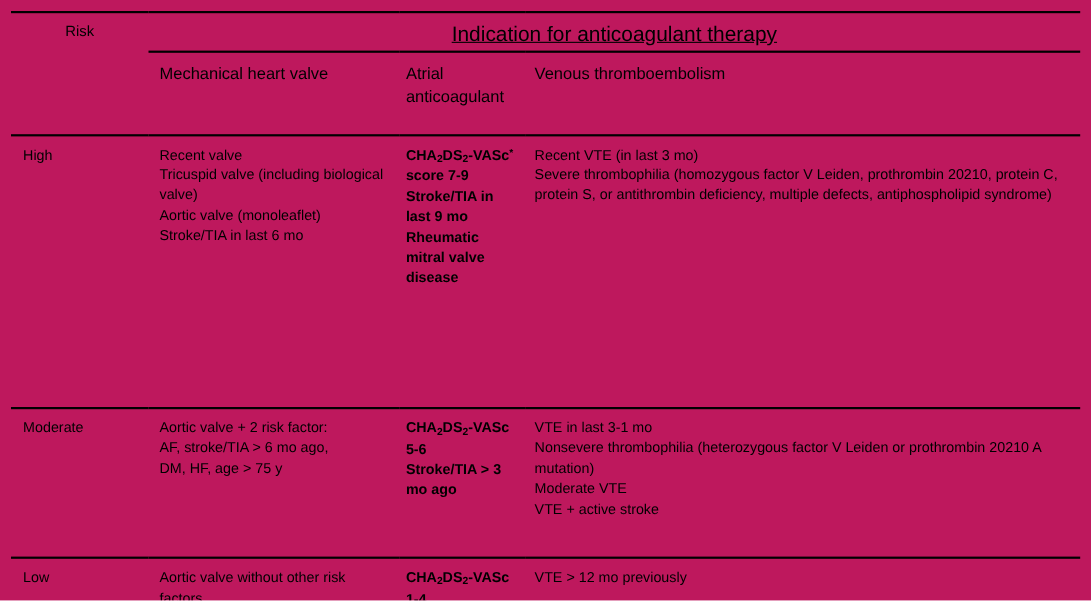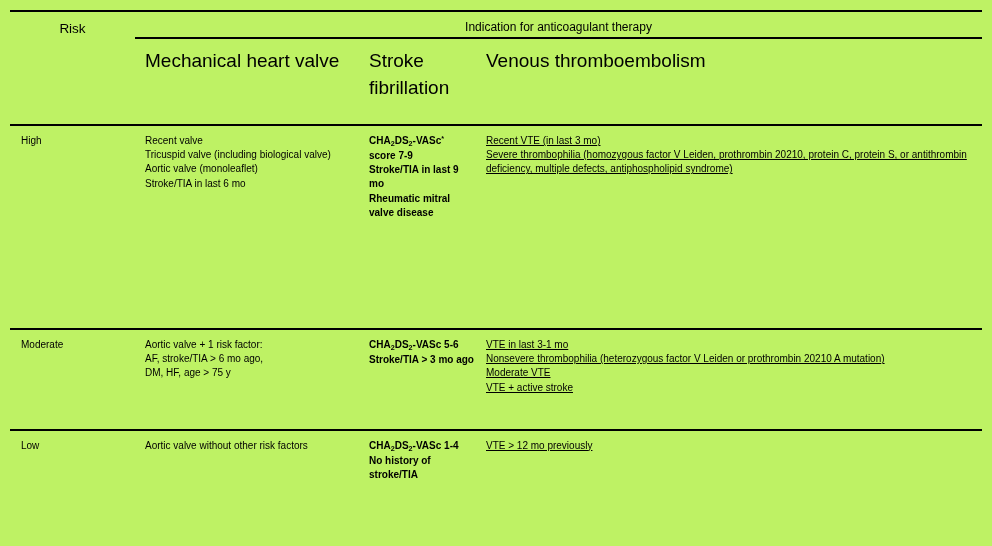--- a/index.html
+++ b/index.html
@@ -10,21 +10,21 @@
   body {
     font-family: "Liberation Sans", sans-serif;
     color: #000000;
     -webkit-font-smoothing: antialiased;
   }
   #page {
     position: relative;
     width: 992px;
     height: 546px;
     overflow: hidden;
-    background: #bef264;
+    background: #be185d;
   }
 
   table.risk-table {
     position: absolute;
     left: 10px;
     top: 10px;
     width: 972px;
     border-collapse: collapse;
     table-layout: fixed;
     font-size: 13.5px;
@@ -45,41 +45,42 @@
   .hdr-risk {
     text-align: center;
     vertical-align: top;
     padding: 7px 0 0 0;
     font-size: 13.5px;
   }
   .hdr-indication {
     text-align: center;
     vertical-align: top;
     padding: 7px 0 0 0;
-    font-size: 12px;
+    font-size: 19px;
     border-bottom: 2.2px solid #000;
+    text-decoration: underline;
   }
   .subhdr {
     vertical-align: top;
     padding: 9px 10px 22px 10px;
-    font-size: 19px;
+    font-size: 15px;
   }
   .subhdr.af  { padding-left: 6px; padding-right: 4px; }
   .subhdr.vte { padding-left: 8px; margin-top: 44px; }
   .subhdr.spacer { padding: 0; }
 
   
   td.cell {
     vertical-align: top;
     padding: 8px 10px 10px 10px;
-    font-size: 10px;
+    font-size: 13px;
   }
   td.cell.risk  { padding-left: 11px; }
   td.cell.af    { padding-left: 6px; padding-right: 4px; font-weight: bold; }
-  td.cell.vte   { padding-left: 8px; text-decoration: underline; }
+  td.cell.vte   { padding-left: 8px; }
 
   .pad-high td     { height: 96px; }
   .pad-mod  td     { height: 22px; }
 
   .line { display: block; white-space: normal; }
   sub  { font-size: 0.72em; vertical-align: -0.25em; }
   sup.fn { font-size: 0.72em; vertical-align: 0.38em; }
 </style>
 </head>
 <body>
@@ -96,21 +97,21 @@
 
     <tbody>
         <tr class="rule-top">
       <td class="hdr-risk">Risk</td>
       <td class="hdr-indication" colspan="3">Indication for anticoagulant therapy</td>
     </tr>
 
     <tr>
       <td class="subhdr spacer"></td>
       <td class="subhdr">Mechanical heart valve</td>
-      <td class="subhdr af">Stroke fibrillation</td>
+      <td class="subhdr af">Atrial anticoagulant</td>
       <td class="subhdr vte">Venous thromboembolism</td>
     </tr>
 
     <tr class="rule-thick">
       <td class="cell risk">High</td>
       <td class="cell">
         <span class="line">Recent valve</span>
         <span class="line">Tricuspid valve (including biological valve)</span>
         <span class="line">Aortic valve (monoleaflet)</span>
         <span class="line">Stroke/TIA in last 6 mo</span>
@@ -129,21 +130,21 @@
     <tr class="pad-high">
       <td></td>
           <td></td>
           <td></td>
           <td></td>
     </tr>
 
     <tr class="rule-thick">
       <td class="cell risk">Moderate</td>
       <td class="cell">
-        <span class="line">Aortic valve + 1 risk factor:</span>
+        <span class="line">Aortic valve + 2 risk factor:</span>
         <span class="line">AF, stroke/TIA &gt; 6 mo ago,</span>
         <span class="line">DM, HF, age &gt; 75 y</span>
       </td>
       <td class="cell af">
         <span class="line"><span>CHA</span><sub>2</sub><span>DS</span><sub>2</sub><span>-VASc 5-6</span></span>
         <span class="line">Stroke/TIA &gt; 3 mo ago</span>
       </td>
       <td class="cell vte">
         <span class="line">VTE in last 3-1 mo</span>
         <span class="line">Nonsevere thrombophilia (heterozygous factor V Leiden or prothrombin 20210 A mutation)</span>

